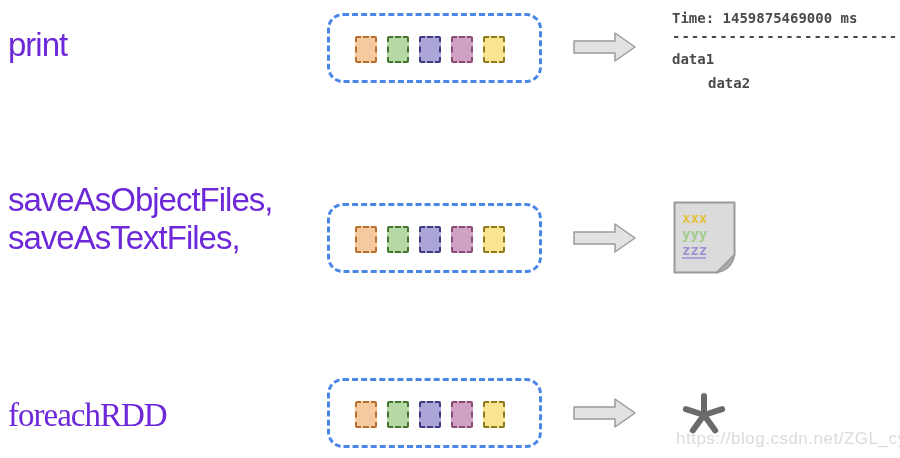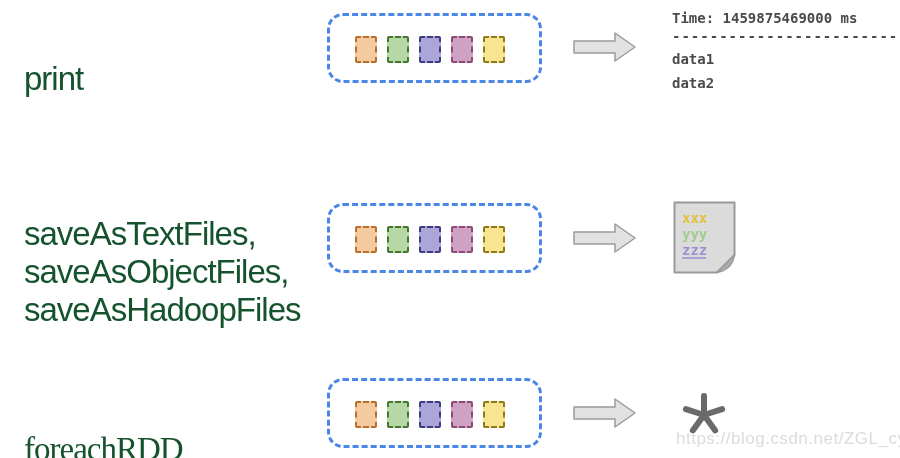--- a/index.html
+++ b/index.html
@@ -1,24 +1,23 @@
 <!DOCTYPE html>
 <html><head>
 <meta charset="utf-8">
 <style>
   html,body{margin:0;padding:0;}
   body{
     width:900px;height:458px;position:relative;background:#ffffff;
     font-family:"Liberation Sans",sans-serif;overflow:hidden;
   }
   .row-label{
-    position:absolute;left:24px;color:#14532d;
+    position:absolute;left:8px;color:#6d28d9;
     font-size:33px;font-weight:300;letter-spacing:-1px;line-height:38px;
     font-family:"Liberation Sans",sans-serif;
-    margin-top:34px;
   }
   #label-row1{top:26px;}
   #label-row2{top:181px;}
   #label-row3{top:396px;font-family:Liberation Serif, serif;}
 
   .dstream-box{
     position:absolute;left:327px;width:215px;height:70px;
     border:3px dashed #4A86E8;border-radius:16px;box-sizing:border-box;
     background:#ffffff;
   }
@@ -42,21 +41,21 @@
   #arrow-row3{top:397px;}
 
   .console{
     position:absolute;left:672px;
     font-family:"DejaVu Sans Mono","Liberation Mono",monospace;
     font-weight:bold;font-size:14px;color:#4A4A4A;white-space:nowrap;
   }
   #console-time{top:10px;}
   #console-sep{top:28px;width:228px;overflow:hidden;letter-spacing:1px;}
   #console-data1{top:51px;}
-  #console-data2{top:75px;}
+  #console-data2{top:75px;margin-left:36px;}
 
   #file-icon{position:absolute;left:673px;top:201px;}
   #file-icon text{
     font-family:"DejaVu Sans Mono","Liberation Mono",monospace;
     font-weight:bold;font-size:14px;
   }
   .ftext-0{fill:#E2C23C;}
   .ftext-1{fill:#9FCB8B;}
   .ftext-2{fill:#9C8FD0;}
 
@@ -67,23 +66,22 @@
     font-size:17px;color:#DBDBDB;letter-spacing:0.5px;white-space:nowrap;
     font-family:"Liberation Sans",sans-serif;
   }
 </style>
 </head>
 <body>
 
 <div class="row-label" id="label-row1">print</div>
 
 <div class="row-label" id="label-row2">
+  <div>saveAsObjectFiles,</div>
   <div>saveAsTextFiles,</div>
-  <div>saveAsObjectFiles,</div>
-  <div>saveAsHadoopFiles</div>
 </div>
 
 <div class="row-label" id="label-row3">foreachRDD</div>
 
 <div class="dstream-box" id="box-row1">
   <div class="partition p0"></div>
   <div class="partition p1"></div>
   <div class="partition p2"></div>
   <div class="partition p3"></div>
   <div class="partition p4"></div>

